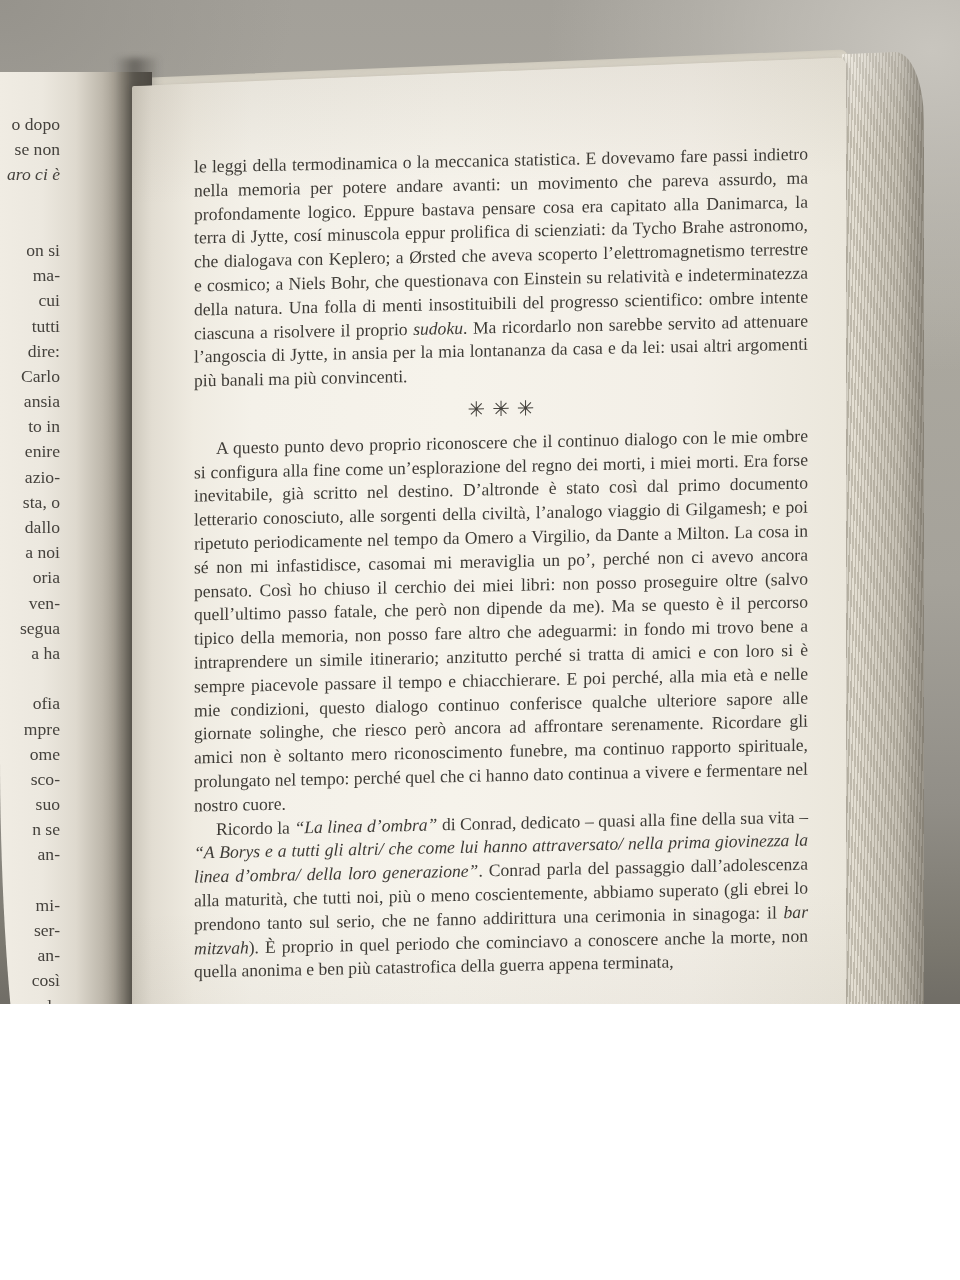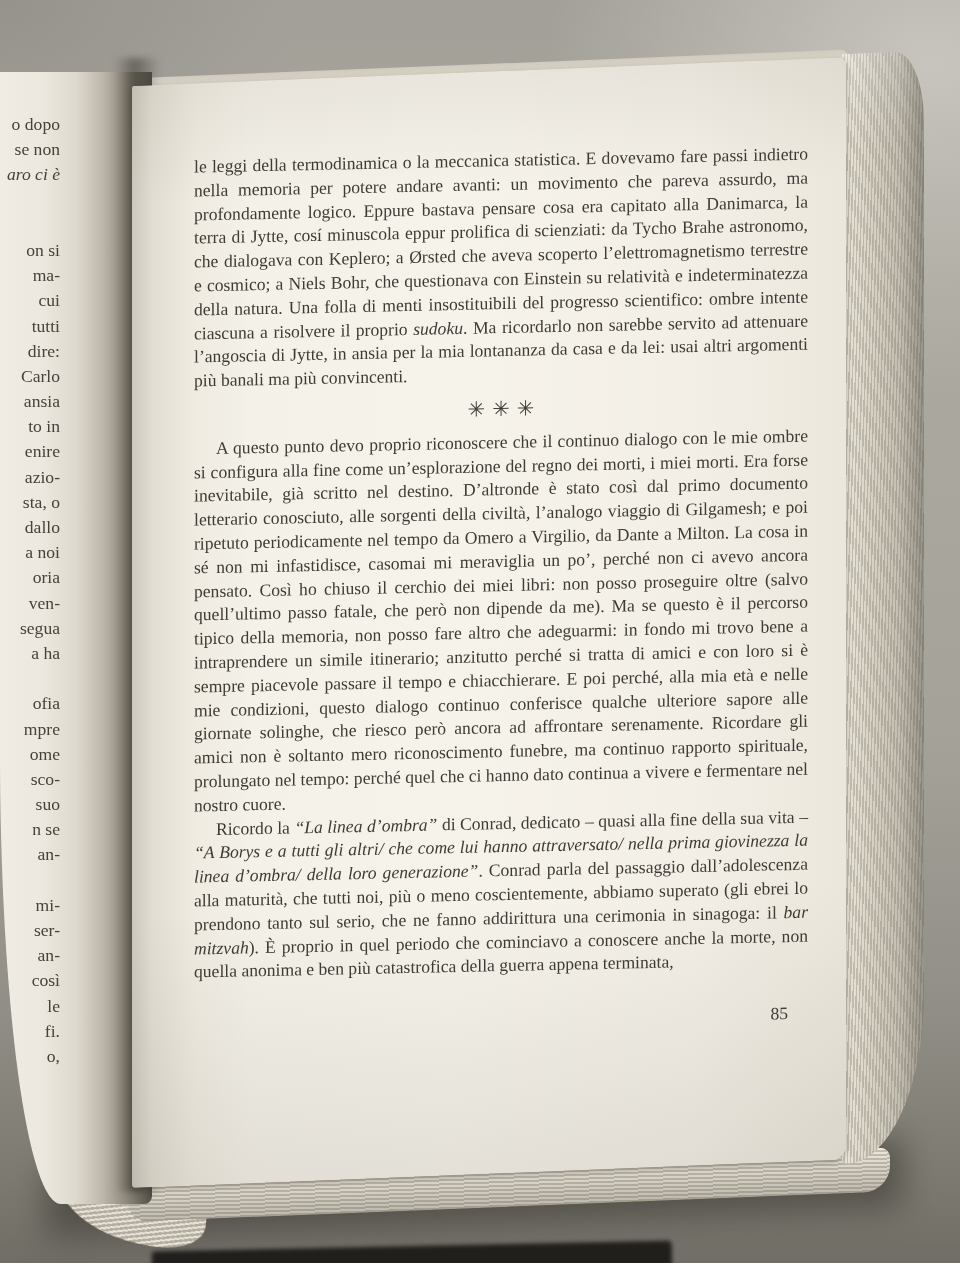--- a/index.html
+++ b/index.html
@@ -1,18 +1,18 @@
 <!DOCTYPE html>
 <html><head>
 <meta charset="utf-8">
 <style>
   * { margin:0; padding:0; box-sizing:border-box; }
   html,body { width:960px; height:1280px; overflow:hidden; }
   .scene {
-    position:relative; width:960px; height:1263px; overflow:hidden;
+    position:relative; width:960px; height:1004px; overflow:hidden;
     font-family:"Liberation Serif", serif;
   }
   
   .surface {
     position:absolute; inset:0;
     background:
       radial-gradient(ellipse 620px 520px at 97% 5%, #c8c5be 0%, rgba(200,197,190,0) 62%),
       radial-gradient(ellipse 420px 320px at 0% 0%, #96938c 0%, rgba(150,147,140,0) 70%),
       linear-gradient(to bottom, #a3a099 0%, #aba89f 30%, #a5a29a 58%, #918e87 80%, #7b786f 94%, #706d66 100%);
   }

